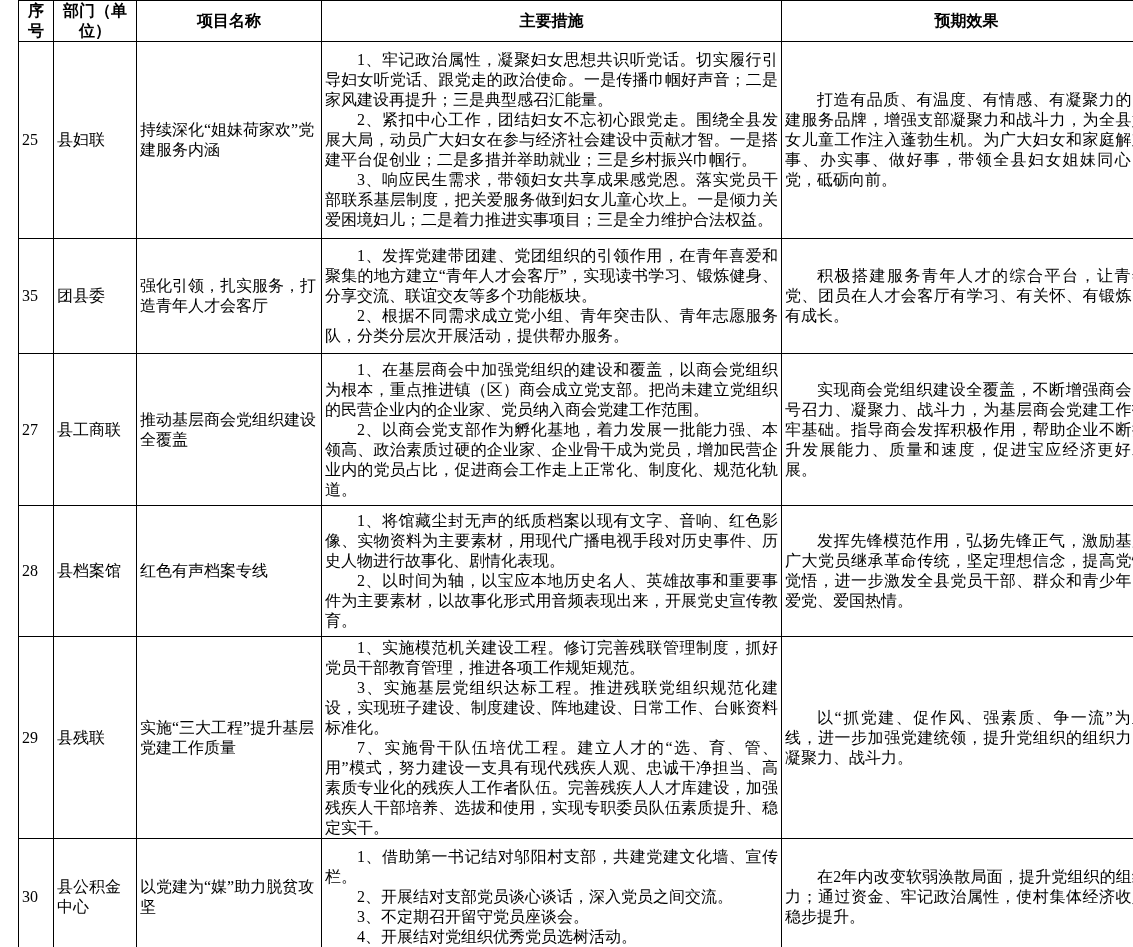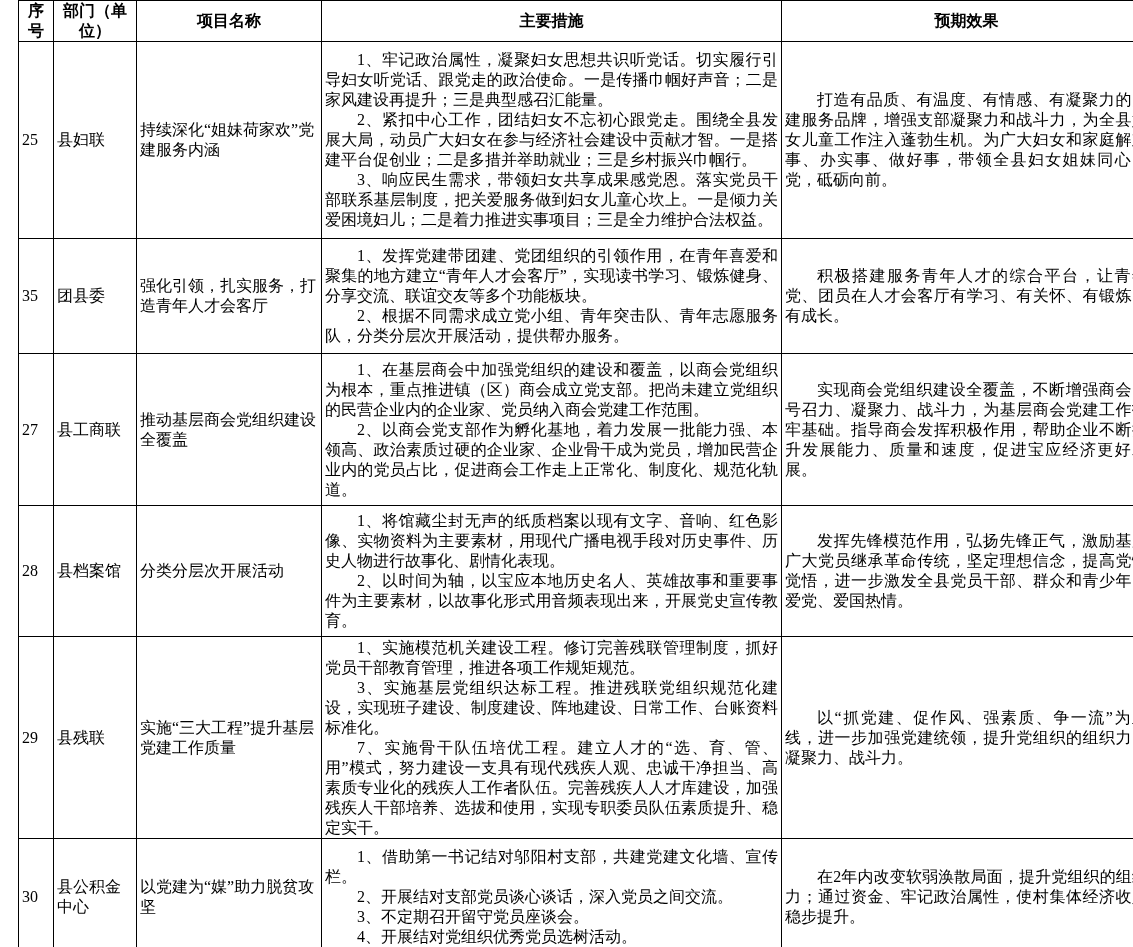--- a/index.html
+++ b/index.html
@@ -71,21 +71,21 @@
           <p>1、在基层商会中加强党组织的建设和覆盖，以商会党组织为根本，重点推进镇（区）商会成立党支部。把尚未建立党组织的民营企业内的企业家、党员纳入商会党建工作范围。</p>
           <p>2、以商会党支部作为孵化基地，着力发展一批能力强、本领高、政治素质过硬的企业家、企业骨干成为党员，增加民营企业内的党员占比，促进商会工作走上正常化、制度化、规范化轨道。</p>
         </td>
         <td class="c-effects">
           <p>实现商会党组织建设全覆盖，不断增强商会的号召力、凝聚力、战斗力，为基层商会党建工作打牢基础。指导商会发挥积极作用，帮助企业不断提升发展能力、质量和速度，促进宝应经济更好发展。</p>
         </td>
       </tr>
       <tr style="height:131px">
         <td class="c-no">28</td>
         <td class="c-dept">县档案馆</td>
-        <td class="c-project">分类分层次开展活动</td>
+        <td class="c-project">红色有声档案专线</td>
         <td class="c-measures">
           <p>1、将馆藏尘封无声的纸质档案以现有文字、音响、红色影像、实物资料为主要素材，用现代广播电视手段对历史事件、历史人物进行故事化、剧情化表现。</p>
           <p>2、以时间为轴，以宝应本地历史名人、英雄故事和重要事件为主要素材，以故事化形式用音频表现出来，开展党史宣传教育。</p>
         </td>
         <td class="c-effects">
           <p>发挥先锋模范作用，弘扬先锋正气，激励基层广大党员继承革命传统，坚定理想信念，提高党性觉悟，进一步激发全县党员干部、群众和青少年的爱党、爱国热情。</p>
         </td>
       </tr>
       <tr style="height:202px">
         <td class="c-no">29</td>

